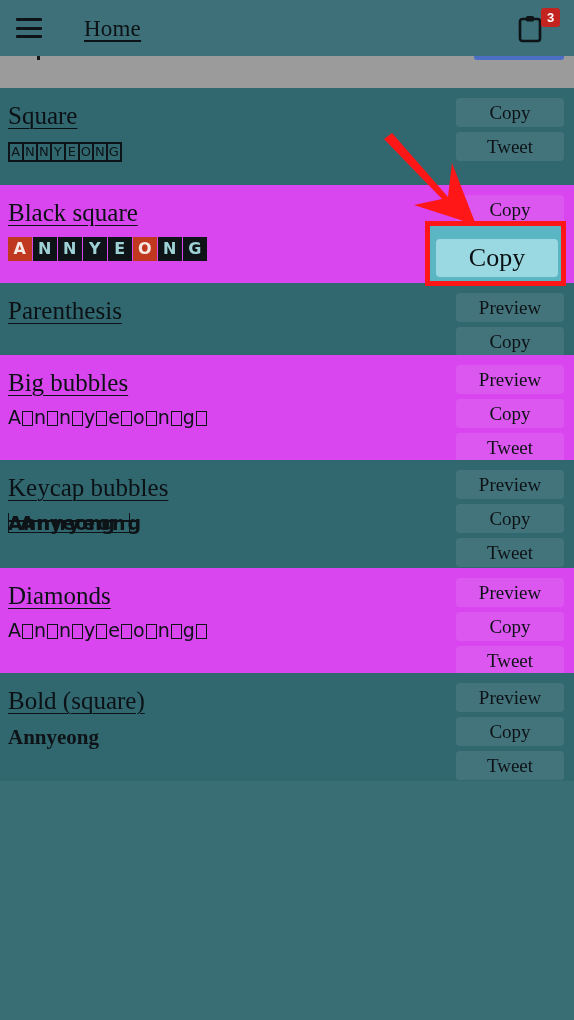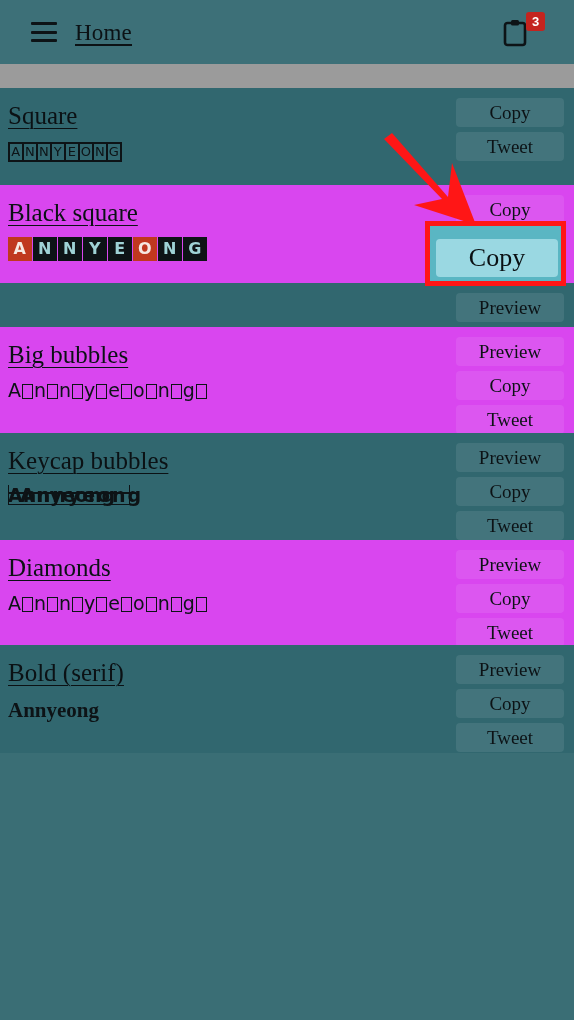--- a/index.html
+++ b/index.html
@@ -14,26 +14,27 @@
     font-family: "Liberation Serif", "DejaVu Serif", serif;
     background: #3a6e75;
     position: relative;
   }
 
   
   #appbar {
     position: absolute;
     top: 0; left: 0;
     width: 574px;
-    height: 64px;
+    height: 56px;
     background: #3d7078;
     display: flex;
     align-items: center;
-    padding: 0 31px;
+    padding: 0 16px;
     z-index: 30;
+    gap: 24px;
   }
 
   #hamburger {
     width: 26px;
     height: 20px;
     display: flex;
     flex-direction: column;
     justify-content: space-between;
     margin-right: 18px;
     flex: 0 0 auto;
@@ -320,21 +321,21 @@
 
 <div id="list">
     <div class="row dark"><a class="row-title" href="#">Square</a><div class="row-sample"><span class="sqbox">A</span><span class="sqbox">N</span><span class="sqbox">N</span><span class="sqbox">Y</span><span class="sqbox">E</span><span class="sqbox">O</span><span class="sqbox">N</span><span class="sqbox">G</span></div><div class="btn-col">
         <button class="btn">Copy</button>
         <button class="btn">Tweet</button>
       </div><div class="row-spacer" style="height: 22px;"></div></div>
     <div class="row light"><a class="row-title" href="#">Black square</a><div class="row-sample"><span class="blkbox red">A</span><span class="blkbox">N</span><span class="blkbox">N</span><span class="blkbox">Y</span><span class="blkbox">E</span><span class="blkbox red">O</span><span class="blkbox">N</span><span class="blkbox">G</span></div><div class="btn-col">
         <button class="btn">Copy</button>
         <button class="btn">Tweet</button>
       </div><div class="row-spacer" style="height: 22px;"></div></div>
-    <div class="row dark"><div class="btn-col">
+    <div class="row dark"><a class="row-title" href="#">Parenthesis</a><div class="btn-col">
         <button class="btn">Preview</button>
         <button class="btn">Copy</button>
         <button class="btn">Tweet</button>
       </div><div class="row-spacer" style="height: 30px;"></div></div>
     <div class="row light"><a class="row-title" href="#">Big bubbles</a><div class="row-sample tofu"><span>A</span><span class="tofubox"></span><span>n</span><span class="tofubox"></span><span>n</span><span class="tofubox"></span><span>y</span><span class="tofubox"></span><span>e</span><span class="tofubox"></span><span>o</span><span class="tofubox"></span><span>n</span><span class="tofubox"></span><span>g</span><span class="tofubox"></span></div><div class="btn-col">
         <button class="btn">Preview</button>
         <button class="btn">Copy</button>
         <button class="btn">Tweet</button>
       </div><div class="row-spacer" style="height: 30px;"></div></div>
     <div class="row dark"><a class="row-title" href="#">Keycap bubbles</a><div class="keycap-mess">
@@ -345,21 +346,21 @@
       </div><div class="btn-col">
         <button class="btn">Preview</button>
         <button class="btn">Copy</button>
         <button class="btn">Tweet</button>
       </div><div class="row-spacer" style="height: 30px;"></div></div>
     <div class="row light"><a class="row-title" href="#">Diamonds</a><div class="row-sample tofu"><span>A</span><span class="tofubox"></span><span>n</span><span class="tofubox"></span><span>n</span><span class="tofubox"></span><span>y</span><span class="tofubox"></span><span>e</span><span class="tofubox"></span><span>o</span><span class="tofubox"></span><span>n</span><span class="tofubox"></span><span>g</span><span class="tofubox"></span></div><div class="btn-col">
         <button class="btn">Preview</button>
         <button class="btn">Copy</button>
         <button class="btn">Tweet</button>
       </div><div class="row-spacer" style="height: 30px;"></div></div>
-    <div class="row dark"><a class="row-title" href="#">Bold (serif)</a><div class="row-sample serif-bold">Annyeong</div><div class="btn-col">
+    <div class="row dark"><a class="row-title" href="#">Bold (square)</a><div class="row-sample serif-bold">Annyeong</div><div class="btn-col">
         <button class="btn">Preview</button>
         <button class="btn">Copy</button>
         <button class="btn">Tweet</button>
       </div><div class="row-spacer" style="height: 30px;"></div></div>
   </div>
 
 <svg id="arrow" width="115" height="115" viewBox="0 0 115 115">
   <path d="M12 8 L68 72 L72 38 L96 100 L34 80 L62 74 L4 14 Z" fill="#ff1616"></path>
 </svg>
 

